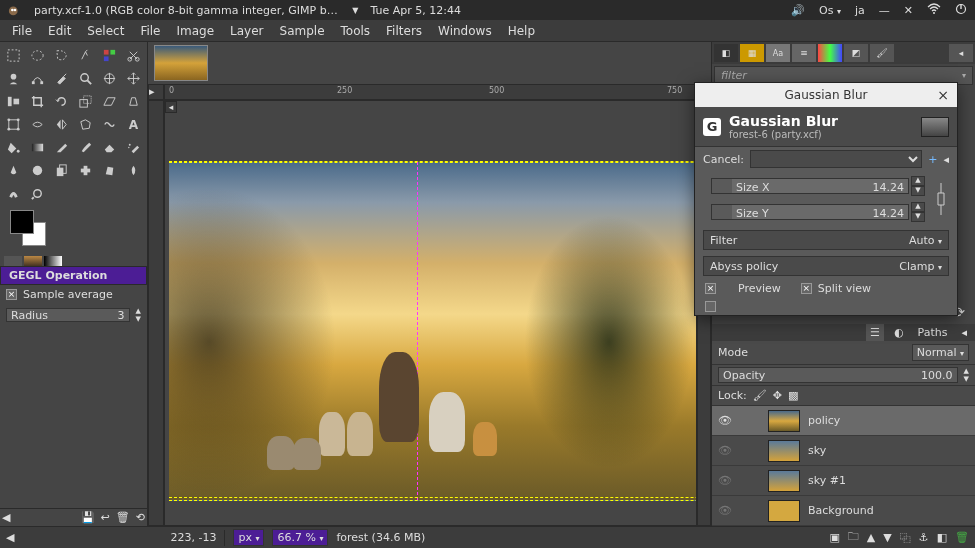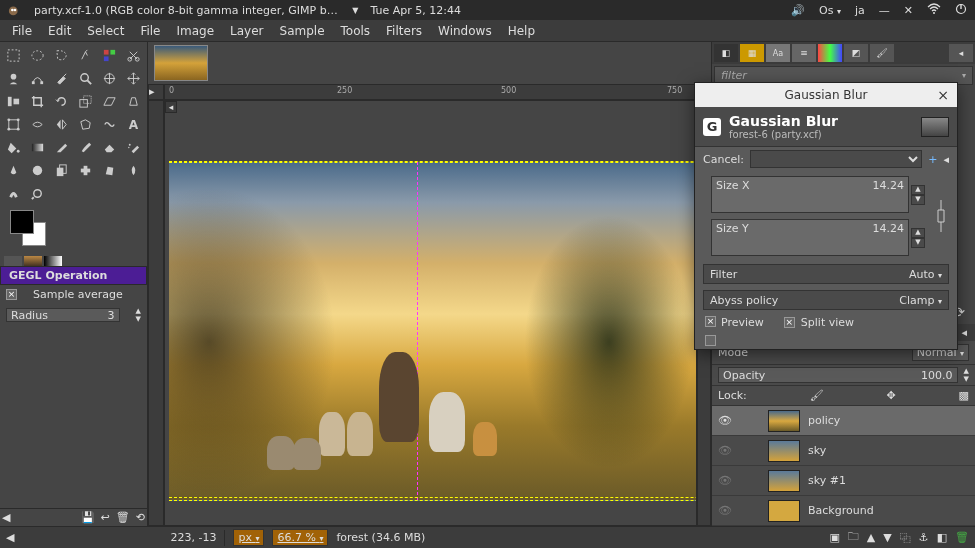--- a/index.html
+++ b/index.html
@@ -24,21 +24,21 @@
   .toolbox { width: 148px; background: #454545; display: flex; flex-direction: column; border-right: 1px solid #2a2a2a; }
   .toolgrid { display: grid; grid-template-columns: repeat(6, 1fr); gap: 1px; padding: 2px; }
   .toolgrid .tool { height: 22px; display: flex; align-items: center; justify-content: center; color: #ccc; cursor: pointer; }
   .toolgrid .tool svg { width: 15px; height: 15px; }
   .fgbg { padding: 6px; position: relative; height: 54px; }
   .fgbg .fg { width: 24px; height: 24px; background: #000; border: 1px solid #888; position: absolute; left: 10px; top: 4px; }
   .fgbg .bg { width: 24px; height: 24px; background: #fff; border: 1px solid #888; position: absolute; left: 22px; top: 16px; }
   .bottomswatch { display:flex; gap:2px; padding:0 4px; margin-top:-4px;}
   .bottomswatch div { width:18px; height:10px; }
   .dockhead { background: #4c1d95; border: 1px solid #2a2a2a; padding: 2px 8px; font-size: 11px; font-weight: bold; }
-  .opt { padding: 3px 6px; display: flex; align-items: center; gap: 16px; }
+  .opt { padding: 3px 6px; display: flex; align-items: center; gap: 6px; }
   .slider { flex:1; height:14px; background:#5a5a5a; border:1px solid #333; padding:0 4px; display:flex; align-items:center; justify-content:space-between;}
   
   
   .canvaswrap { flex: 1; display: flex; flex-direction: column; background: #454545; position: relative; }
   .tabstrip { height: 42px; display: flex; align-items: center; padding: 2px 6px; }
   .imgtab { width: 54px; height: 36px; border: 1px solid #888; background: linear-gradient(180deg,#3a5a7a 0%,#d4a23a 50%,#8a6520 100%); }
   .rulerrow { display: flex; height: 16px; }
   .rulercorner { width: 16px; background: #3c3c3c; border: 1px solid #2a2a2a; }
   .ruler-h { flex: 1; background: #3c3c3c; border: 1px solid #2a2a2a; font-size: 8px; color: #aaa; display: flex; position: relative; }
   .ruler-h span { position: absolute; top: 1px; }
@@ -67,45 +67,45 @@
   .filterbar { height: 20px; background: #555; border:1px solid #333; margin:2px; padding:2px 6px; font-style:italic; color:#aaa; display:flex; justify-content:space-between; align-items:center;}
   .reload { text-align:right; padding:4px 10px; font-size:14px;}
   .layerdocktabs { height:20px; display:flex; background:#3c3c3c; justify-content:flex-end; padding:0 4px; gap:6px; align-items:center;}
   .layerdocktabs span { padding:2px 4px;}
   .layerdocktabs .active { background:#555;}
   .layerpanel { flex:1; background:#4a4a4a; display:flex; flex-direction:column; }
   .moderow { display:flex; align-items:center; padding:3px 6px; gap:4px; border-bottom:1px solid #333;}
   .moderow select, .modeval { background:#5a5a5a; border:1px solid #333; color:#ddd; padding:1px 4px; font-size:11px;}
   .opacityrow { display:flex; padding:2px 6px; gap:6px; align-items:center; border-bottom:1px solid #333;}
   .opacityrow .bar { flex:1; background:#5a5a5a; border:1px solid #333; height:16px; display:flex; align-items:center; justify-content:space-between; padding:0 4px;}
-  .lockrow { display:flex; padding:3px 6px; gap:6px; align-items:center; border-bottom:1px solid #333; font-size:11px;justify-content:space-between;}
+  .lockrow { display:flex; padding:3px 6px; gap:6px; align-items:center; border-bottom:1px solid #333; font-size:11px;}
   .layerlist { flex:1; overflow:hidden;}
   .layer { display:flex; align-items:center; height:30px; border-bottom:1px solid #3a3a3a; padding:0 4px; gap:8px;}
   .layer.sel { background:#6a6a6a;}
   .layer .eye { width:18px; text-align:center; }
   .layer .link { width:18px;}
   .layer .thumb { width:32px; height:22px; border:1px solid #222; }
   
   
   .statusbar { height: 22px; background: #3c3c3c; display: flex; align-items: center; padding: 0 6px; gap: 8px; font-size: 11px; border-top: 1px solid #2a2a2a;}
   .statusbar .sep { border-left: 1px solid #2a2a2a; height: 16px; }
-  .statusbar .sel { background:#a16207; padding:1px 4px; border:1px solid #333;text-decoration:underline;}
+  .statusbar .sel { background:#4c1d95; padding:1px 4px; border:1px solid #333;}
   
   
   .dialog { position: absolute; left: 694px; top: 82px; width: 264px; background: #5a5a5a; border: 1px solid #222; box-shadow: 0 4px 16px rgba(0,0,0,0.5); font-size: 11px; z-index:10;}
   .dialog .titlebar { height: 24px; background: #eee; color: #333; display: flex; align-items: center; justify-content: center; position: relative; font-size:12px;}
   .dialog .titlebar .close { position: absolute; right: 8px; cursor: pointer; font-size:14px;}
   .dialog .header { display: flex; align-items: center; padding: 6px 8px; gap: 8px; background:#4a4a4a; border-bottom:1px solid #333;}
   .dialog .header .big { font-size: 14px; font-weight: bold; color:#fff;}
   .dialog .header .sub { font-size: 10px; color:#bbb;}
   .dialog .header .thumbsmall { width:28px; height:20px; background:linear-gradient(#888,#444); border:1px solid #222;}
   .dialog .row { display: flex; align-items: center; padding: 3px 8px; gap: 6px; }
   .dialog .row.presets select { flex:1; background:#4a4a4a; border:1px solid #333; color:#ddd; height:18px;}
   .dialog .sizerow { display:flex; align-items:center; padding:3px 8px; }
-  .dialog .sizectl { flex:1; display:flex; height:37px; border:1px solid #333; }
+  .dialog .sizectl { flex:1; display:flex; height:16px; border:1px solid #333;padding-left:20px; }
   .dialog .sizectl .lbl { width:60px; background:#6a6a6a; padding:2px 4px;}
   .dialog .sizectl .val { flex:1; background:#6a6a6a; text-align:right; padding:2px 4px;}
   .dialog .spinbtns { width:14px; display:flex; flex-direction:column; margin-left:2px;}
   .dialog .spinbtns div { height:10px; background:#4a4a4a; border:1px solid #333; font-size:7px; text-align:center; line-height:7px;}
   .dialog .link { width:16px; display:flex; align-items:center; justify-content:center;}
   .dialog .selrow { display:flex; padding:3px 8px; gap:6px;}
   .dialog .selrow .fill { flex:1; display:flex; justify-content:space-between; background:#4a4a4a; border:1px solid #333; padding:2px 6px; height:20px; align-items:center;}
   .dialog .chk { padding: 3px 10px; display:flex; align-items:center; gap:6px;}
   .dialog .chkrow2 { display:flex; padding:3px 10px; gap:20px;}
   .dialog .btnrow { display:flex; gap:6px; padding:8px; justify-content:center;}
@@ -427,21 +427,21 @@
 
   <div class="canvaswrap">
     <div class="tabstrip">
       <div class="imgtab"></div>
     </div>
     <div class="rulerrow">
       <div class="rulercorner">▸</div>
       <div class="ruler-h">
         <span style="left:4px">0</span>
         <span style="left:172px">250</span>
-        <span style="left:336px">500</span>
+        <span style="left:324px">500</span>
         <span style="left:502px">750</span>
         <span style="left:668px">1000</span>
       </div>
       <div class="rulercorner">⊞</div>
     </div>
     <div class="canvasrow">
       <div class="ruler-v"></div>
       <div class="canvas">
         <div class="navbtn" style="left:0;top:0">◂</div>
         <div class="image">
@@ -610,21 +610,21 @@
         <span><span>Auto</span> <span class="smallarrow">▾</span></span>
       </div>
   </div>
   <div class="selrow">
     <div class="fill">
         <span>Abyss policy</span>
         <span><span>Clamp</span> <span class="smallarrow">▾</span></span>
       </div>
   </div>
   <div class="chkrow2">
-    <div style="display:flex;gap:5px;">
+    <div style="display:flex;gap:22px;align-items:center">
         <span class="checkbox on"></span>
         <span>Preview</span>
       </div>
     <div style="display:flex;gap:6px;align-items:center">
         <span class="checkbox on"></span>
         <span>Split view</span>
       </div>
   </div>
   <div class="chk">
       <span class="checkbox"></span>

